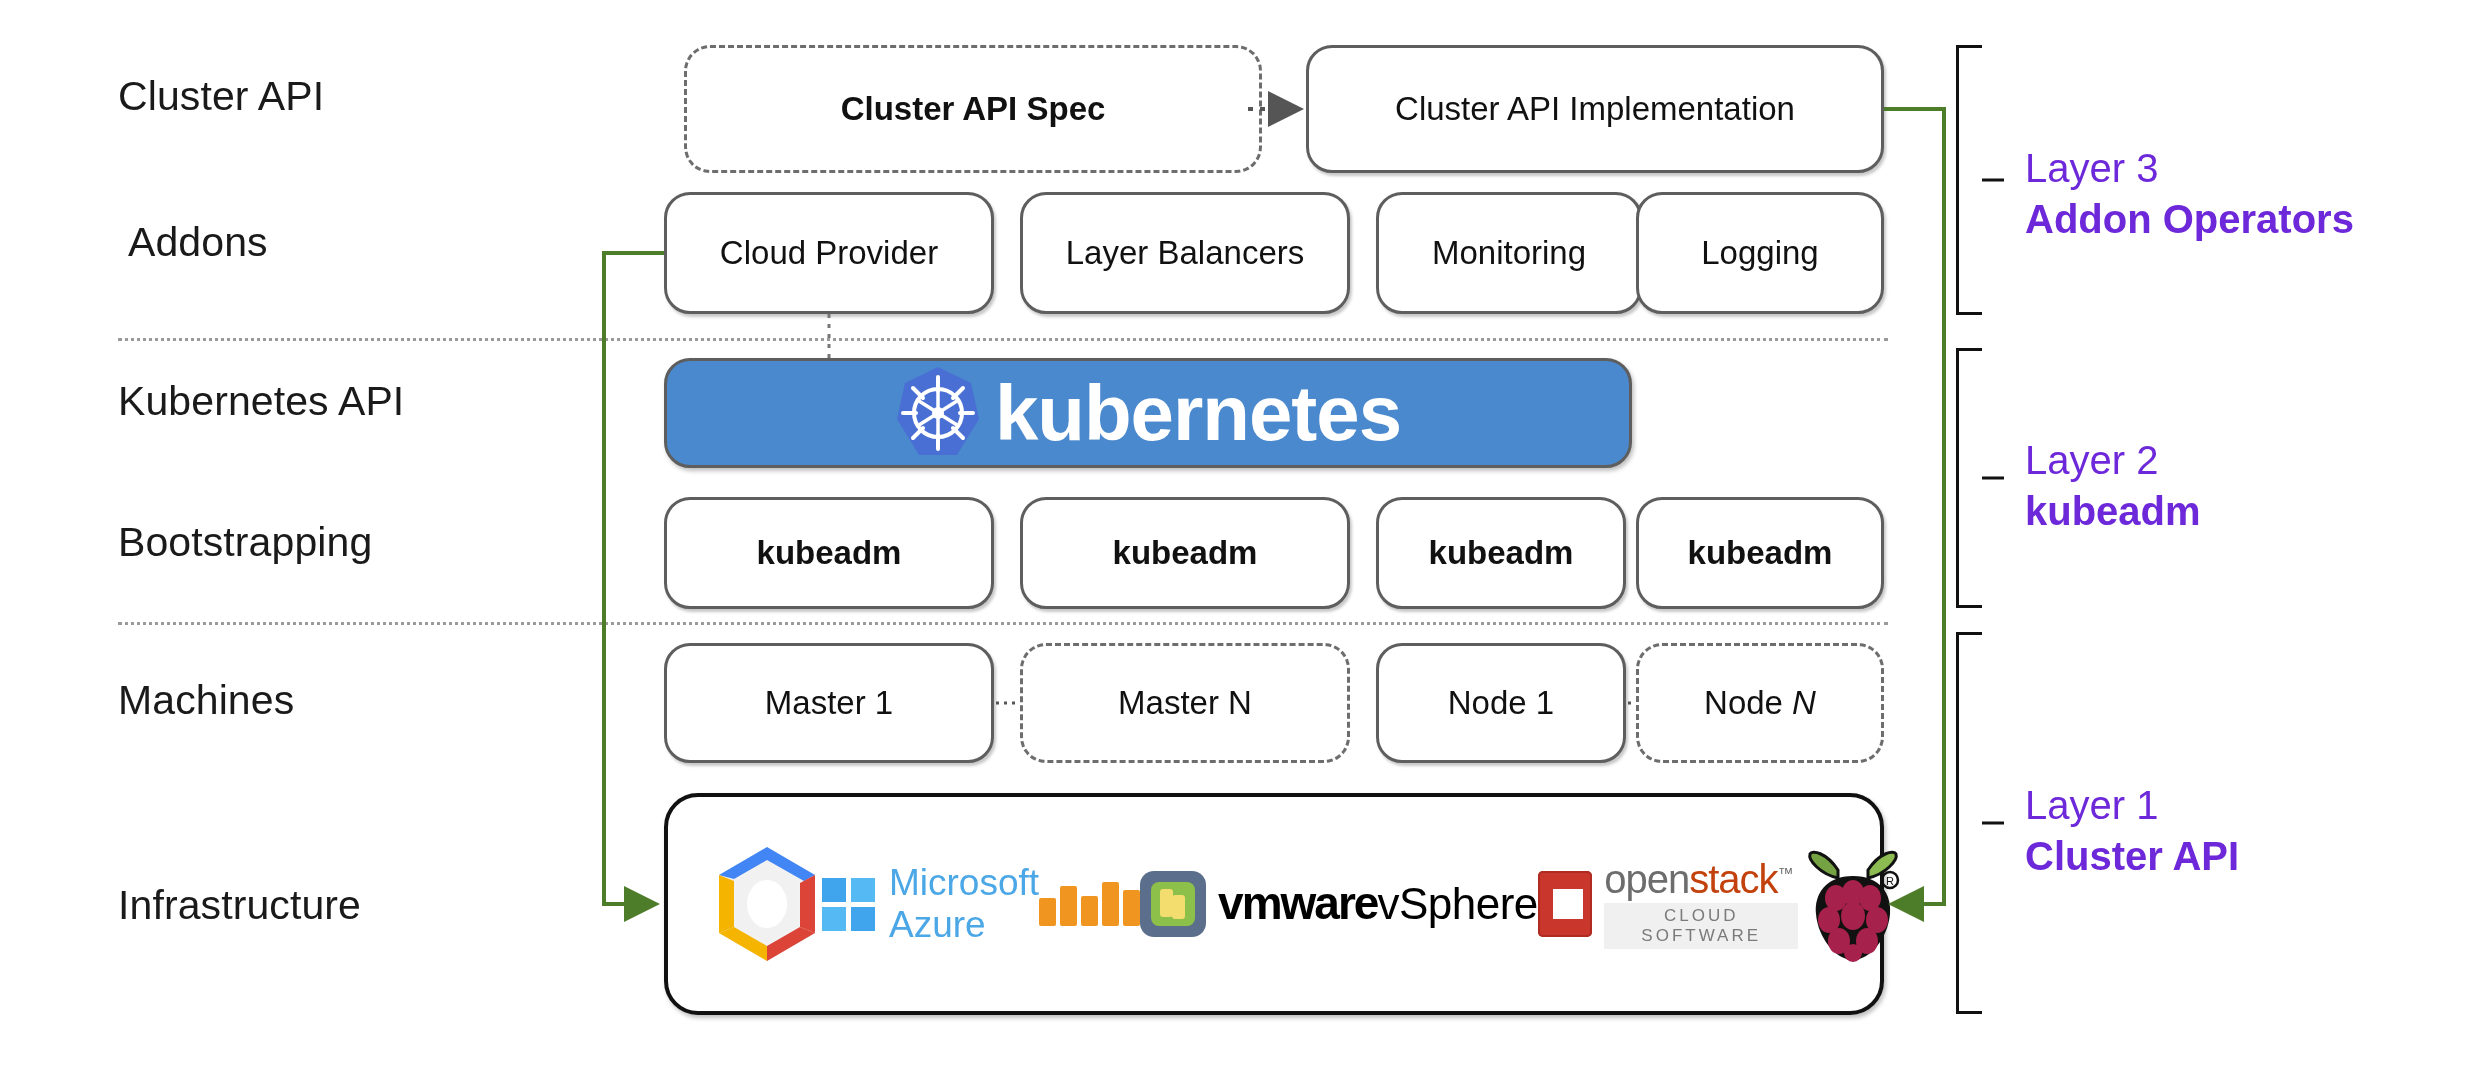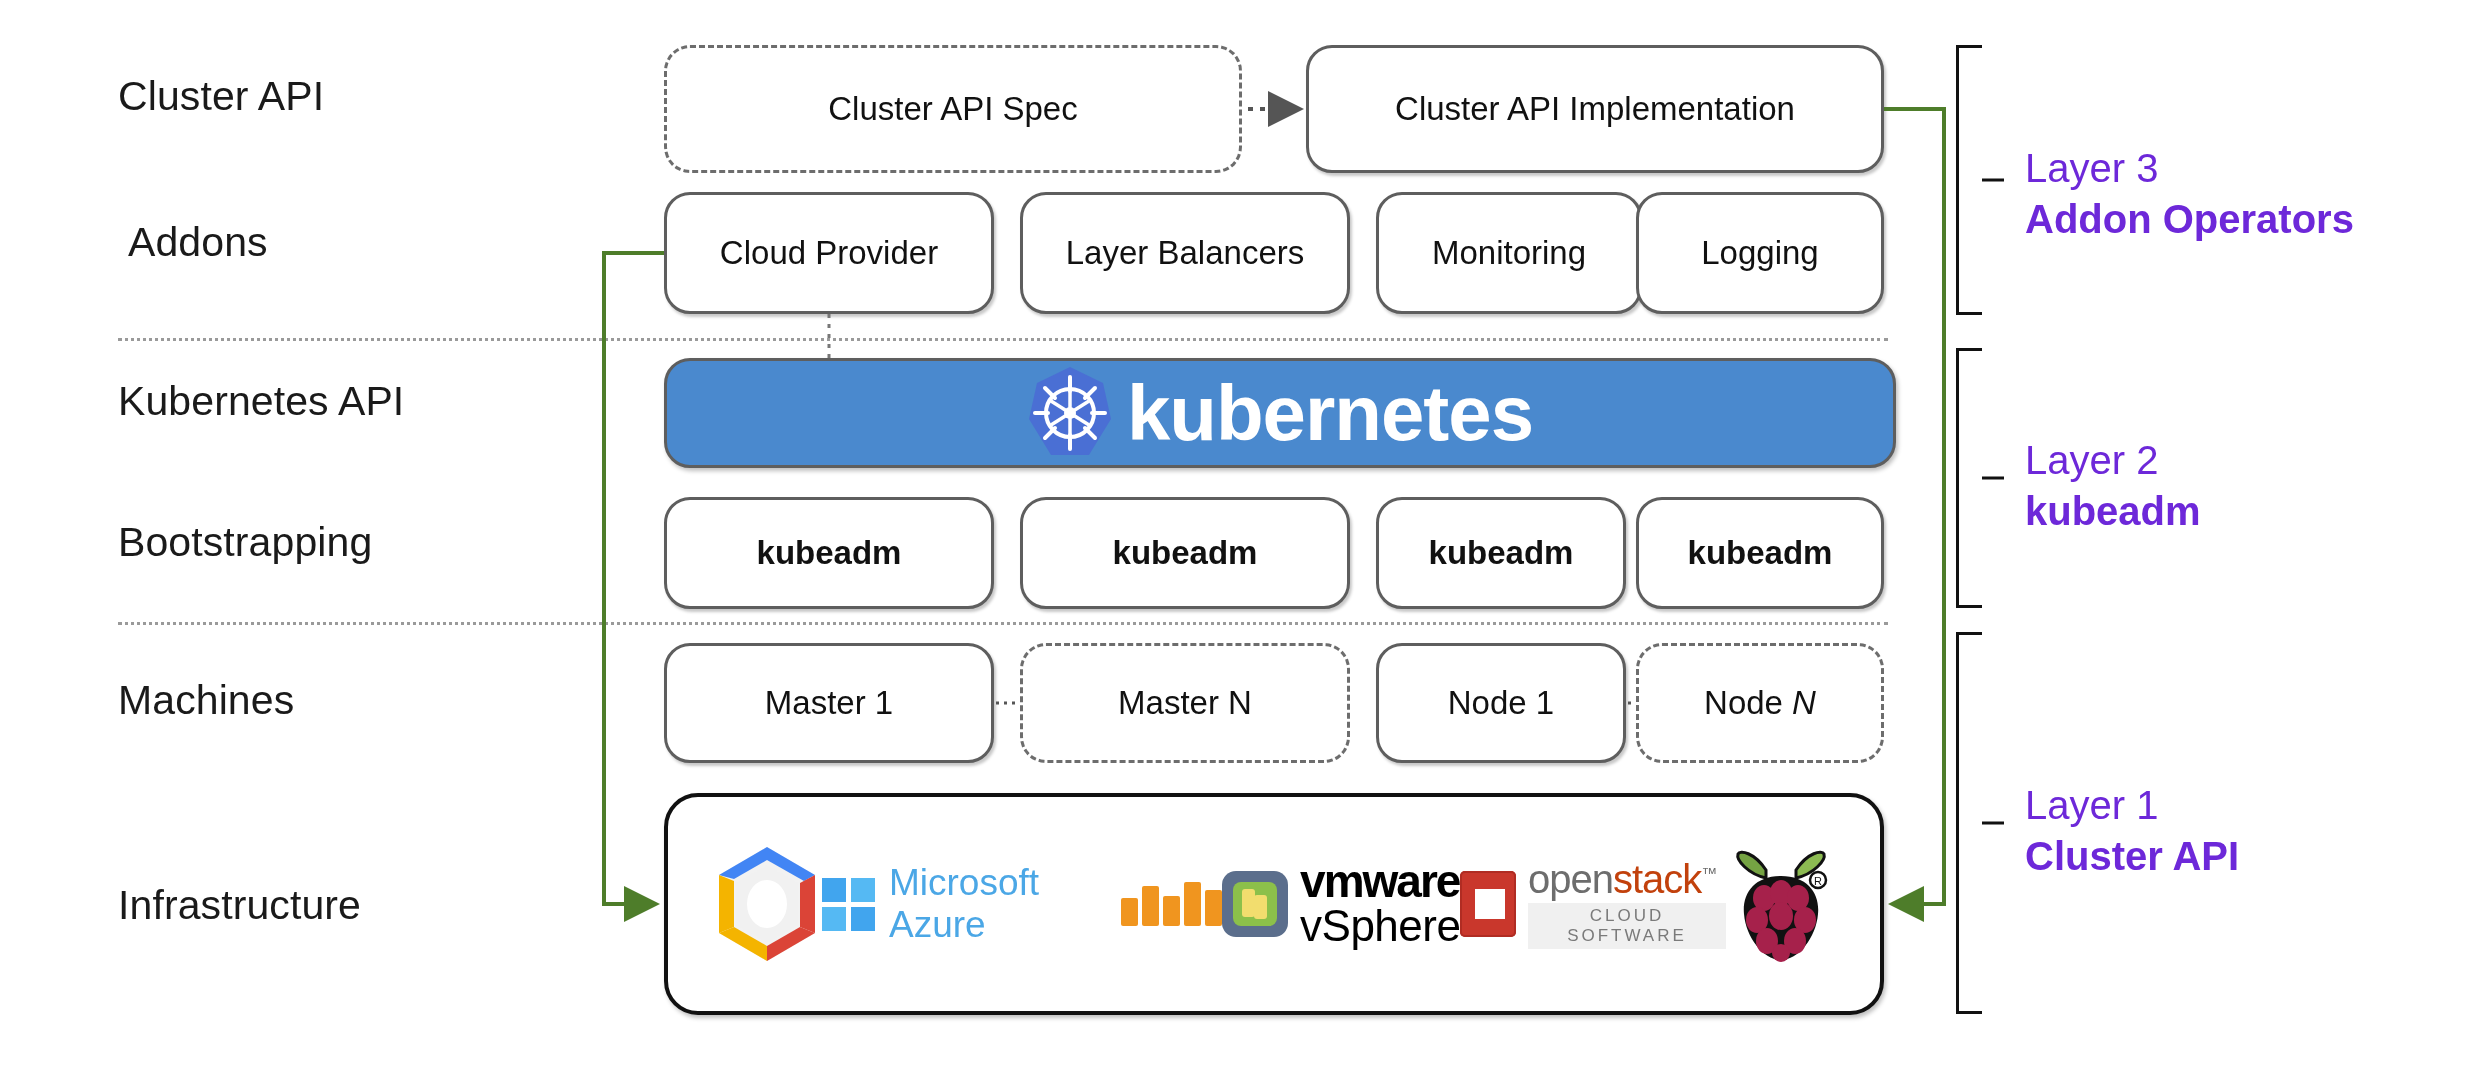--- a/index.html
+++ b/index.html
@@ -198,29 +198,29 @@
   <div class="divider" style="top:338px;"></div>
   <div class="divider" style="top:622px;"></div>
 
   <div class="row-label" style="left:118px; top:73px;">Cluster API</div>
   <div class="row-label" style="left:128px; top:219px;">Addons</div>
   <div class="row-label" style="left:118px; top:378px;">Kubernetes API</div>
   <div class="row-label" style="left:118px; top:519px;">Bootstrapping</div>
   <div class="row-label" style="left:118px; top:677px;">Machines</div>
   <div class="row-label" style="left:118px; top:882px;">Infrastructure</div>
 
-  <div class="node dashed" style="left:664px; top:45px; width:578px; height:128px;">Cluster API Spec</div>
+  <div class="node dashed" style="left:684px; top:45px; width:578px; height:128px;font-weight:bold;">Cluster API Spec</div>
   <div class="node" style="left:1306px; top:45px; width:578px; height:128px;">Cluster API Implementation</div>
 
   <div class="node" style="left:664px; top:192px; width:330px; height:122px;">Cloud Provider</div>
   <div class="node" style="left:1020px; top:192px; width:330px; height:122px;">Layer Balancers</div>
   <div class="node" style="left:1376px; top:192px; width:266px; height:122px;">Monitoring</div>
   <div class="node" style="left:1636px; top:192px; width:248px; height:122px;">Logging</div>
 
-  <div class="k8s-banner" style="left:664px; top:358px; width:1232px; height:110px;">
+  <div class="k8s-banner" style="left:664px; top:358px; width:968px; height:110px;">
     <span style="display:flex;align-items:center;">
       <svg width="86" height="96" viewBox="0 0 86 96" aria-hidden="true">
         <polygon points="43,2 76,18 84,54 62,90 24,90 2,54 10,18" fill="#4a6fd4"></polygon>
         <g stroke="#ffffff" stroke-width="4" fill="none" stroke-linecap="round">
           <circle cx="43" cy="48" r="24"></circle>
           <line x1="43" y1="12" x2="43" y2="26"></line>
           <line x1="43" y1="70" x2="43" y2="84"></line>
           <line x1="8" y1="48" x2="21" y2="48"></line>
           <line x1="65" y1="48" x2="78" y2="48"></line>
           <line x1="18" y1="23" x2="28" y2="33"></line>
@@ -290,21 +290,21 @@
               <i style="height:44px"></i>
               <i style="height:36px"></i>
           </span>
         </span>
       </span>
 
       <span class="logo">
         <span class="vm-badge">
             <span class="vm-inner"></span>
           </span>
-        <span style="display:flex;flex-direction:column;align-items:flex-start;">
+        <span style="display:flex;align-items:flex-start;">
           <span class="vm-word">vmware</span>
           <span class="vm-sub">vSphere</span>
         </span>
       </span>
 
       <span class="logo">
         <span class="os-mark"></span>
         <span style="display:flex;flex-direction:column;align-items:stretch;">
           <span class="os-word">
             <span class="os-open">open</span><span class="os-stack">stack</span><span class="os-tm">™</span>

